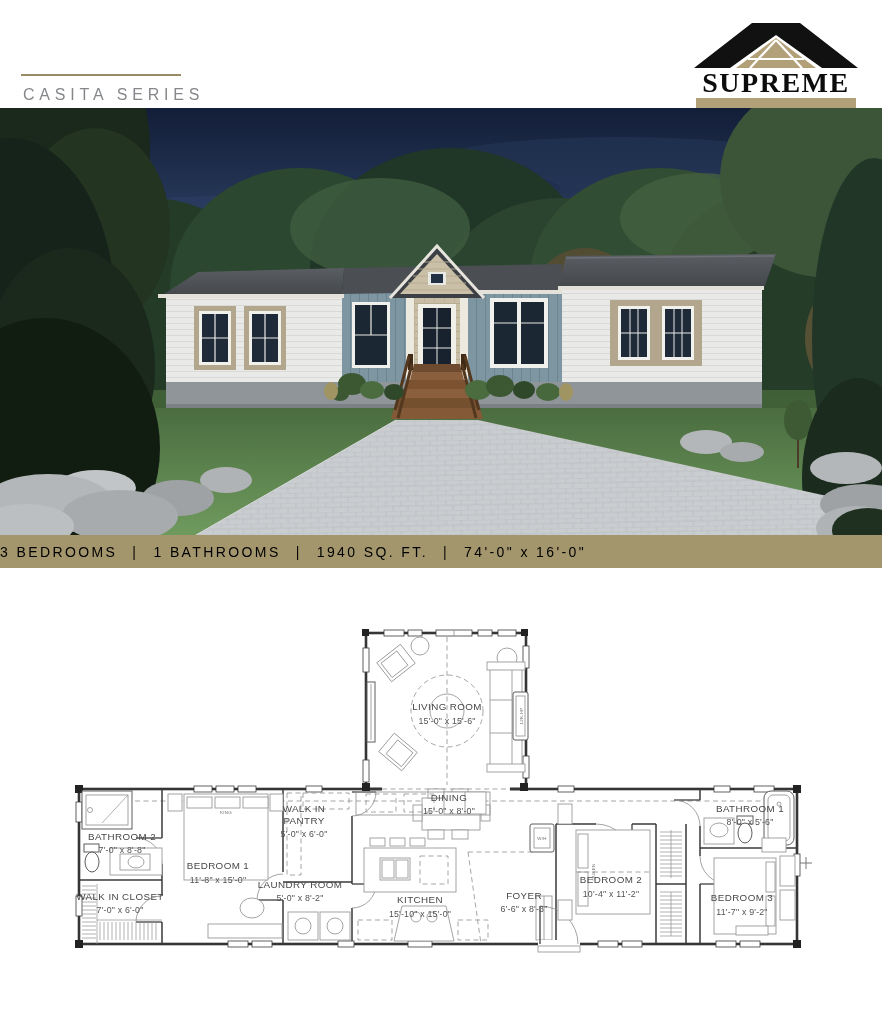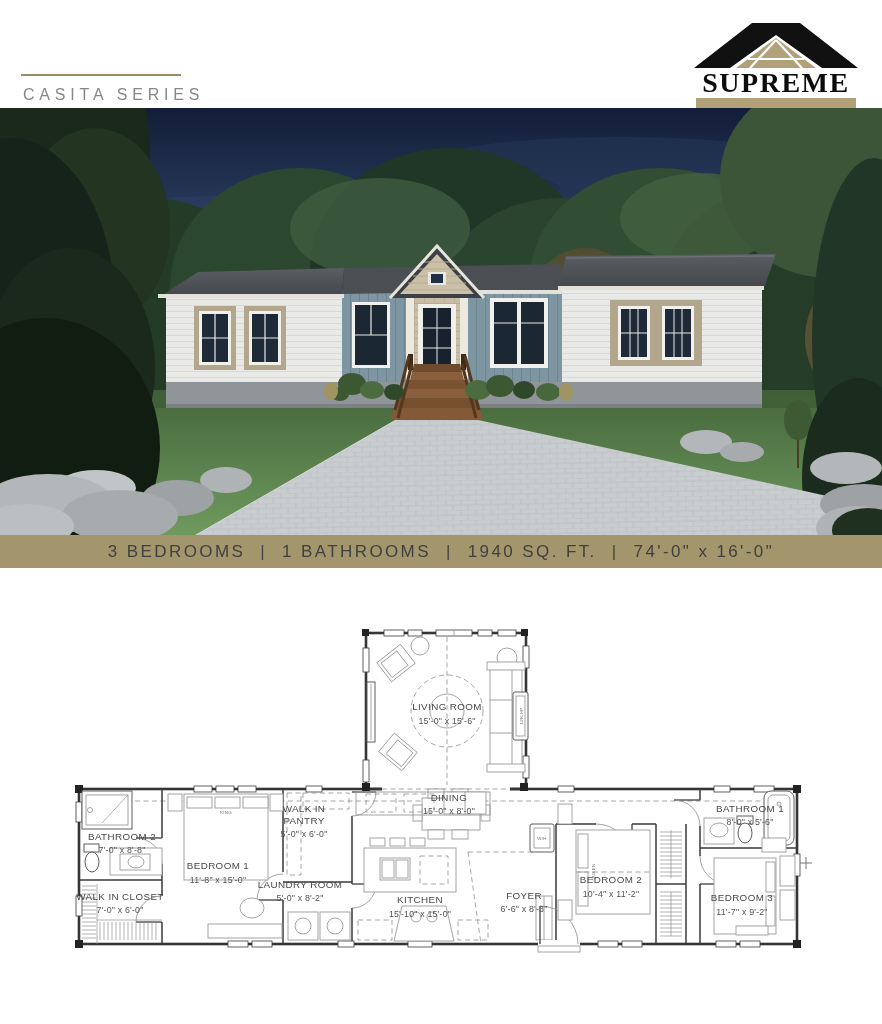--- a/index.html
+++ b/index.html
@@ -8,21 +8,21 @@
   .page{position:relative;width:882px;height:1024px;background:#fff;overflow:hidden;}
   
   .model{position:absolute;left:20px;top:12px;font-size:50px;font-weight:300;letter-spacing:17px;color:#9a8b65;line-height:1;}
   .rule{position:absolute;left:21px;top:74px;width:160px;height:2px;background:#9a8b65;}
   .series{position:absolute;left:23px;top:86px;font-size:16px;letter-spacing:4.8px;color:#85878a;}
   .logo{position:absolute;top:16px;right:18px;width:176px;height:94px;}
   .logo-text{font-family:"Liberation Serif",serif;font-weight:700;font-size:28px;letter-spacing:1.5px;text-anchor:middle;fill:#0c0c0c;}
   
   .photo{position:absolute;top:108px;left:0;width:882px;height:427px;}
   
-  .banner{position:absolute;top:535px;left:0;width:882px;height:33px;background:#a4966c;display:flex;align-items:center;justify-content:center;color:#404040;font-size:17px;letter-spacing:2.4px;white-space:nowrap;}
+  .banner{position:absolute;top:535px;left:0;width:882px;height:33px;background:#a4966c;display:flex;align-items:center;color:#000000;font-size:14px;letter-spacing:2.4px;white-space:nowrap;}
   .banner .bs{margin:0 15px;opacity:.95;}
   
   .plan{position:absolute;top:600px;left:0;width:882px;height:424px;}
   .w{fill:none;stroke:#353535;stroke-width:2.6;}
   .wi{fill:none;stroke:#3a3a3a;stroke-width:1.5;}
   .f{fill:#fff;stroke:#9a9a9a;stroke-width:.9;}
   .fn{fill:none;stroke:#9a9a9a;stroke-width:.9;}
   .fd{fill:#fff;stroke:#5c5c5c;stroke-width:1;}
   .dash{fill:none;stroke:#9b9b9b;stroke-width:.9;stroke-dasharray:5 3.5;}
   .win{fill:#fff;stroke:#3a3a3a;stroke-width:.8;}

